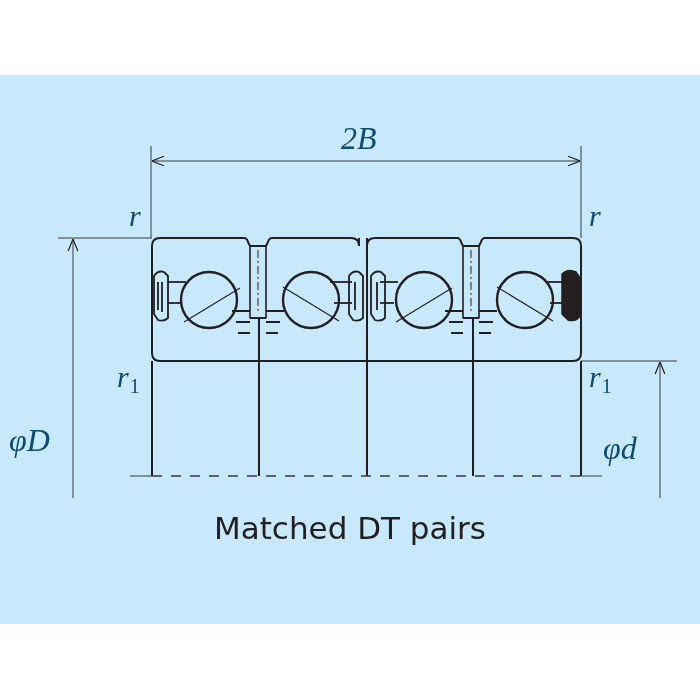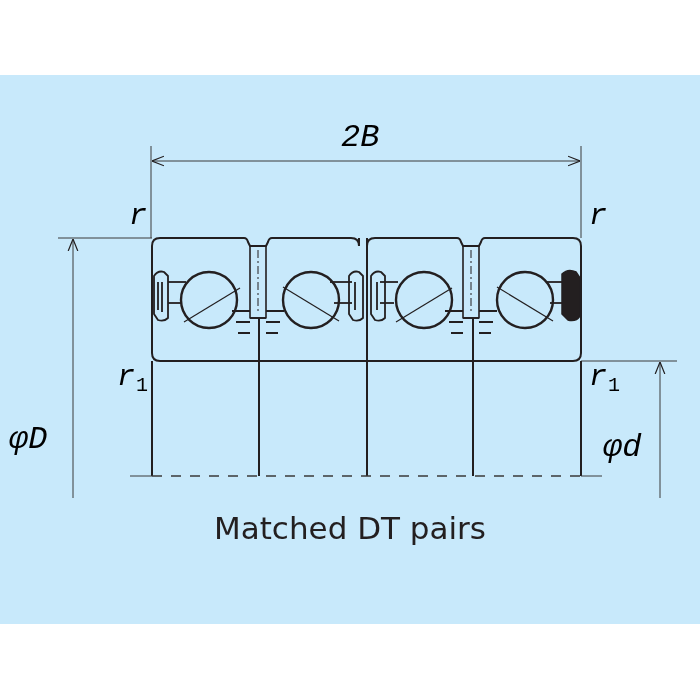--- a/index.html
+++ b/index.html
@@ -1,19 +1,19 @@
 <!DOCTYPE html>
 <html><head>
 <meta charset="utf-8">
 <style>
   html, body { margin: 0; padding: 0; }
   body { width: 700px; height: 700px; background: #ffffff; position: relative; overflow: hidden; font-family: "Liberation Sans", sans-serif; }
   .band { position: absolute; left: 0; top: 75px; width: 700px; height: 549px; background: #c8e9fb; }
   svg { position: absolute; left: 0; top: 0; }
-  .lbl { position: absolute; color: #000000; font-family: Liberation Mono, monospace; font-style: italic; line-height: 1; }
+  .lbl { position: absolute; color: #0c4a6e; font-family: Liberation Serif, serif; font-style: italic; line-height: 1; }
   .caption { position: absolute; left: 0; width: 740px; top: 510px; text-align: center; font-size: 31px; color: #231f20; font-family: "DejaVu Sans", sans-serif; }
   .sub { font-size: 20px; font-style: normal; vertical-align: -6px; margin-left: 1px; }
 </style>
 </head>
 <body>
 
 <div class="band"></div>
 
 <svg width="700" height="700" viewBox="0 0 700 700">
   <defs>

